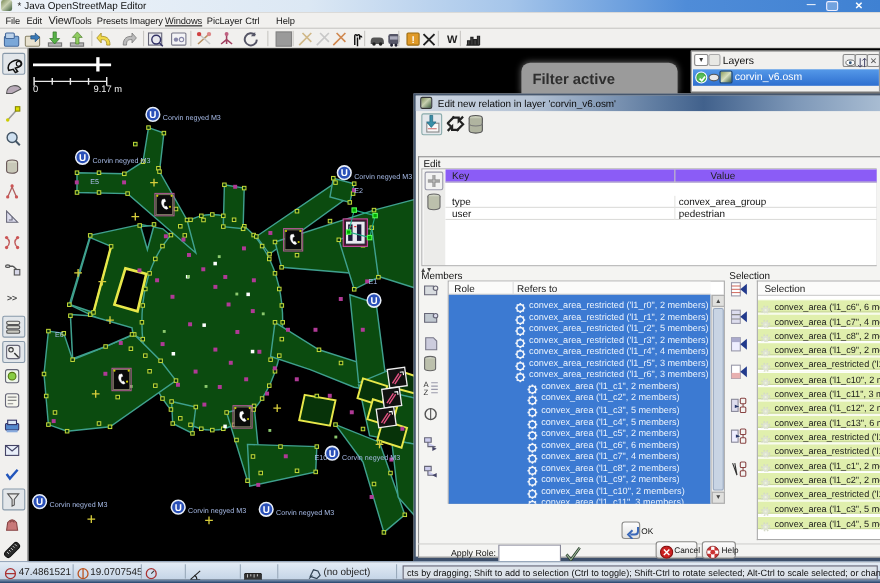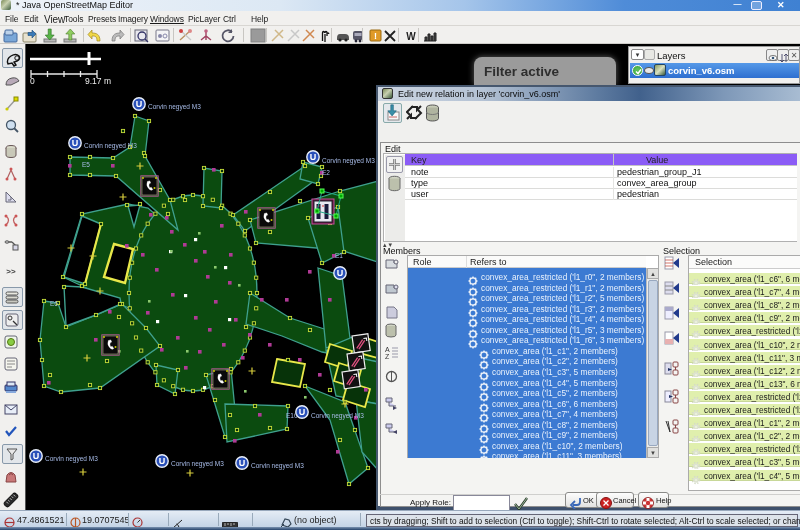--- a/index.html
+++ b/index.html
@@ -579,21 +579,21 @@
       </svg></div>
 <div class="abs" style="left:159px;top:2px;width:12px;height:12px;border:1px solid #888;border-radius:2px;background:#eee;font-size:8px;text-align:center;line-height:11px;color:#555;">✕</div>
 <div class="abs" style="left:1px;top:16px;width:169px;height:15px;background:linear-gradient(#5599e8,#2e6fd0);">
 <div class="abs" style="left:2px;top:2px;width:11px;height:11px;border-radius:50%;background:radial-gradient(#5cbe5c 30%,#2a9a2a);border:1px solid #fff;">
         <svg width="11" height="11" viewBox="0 0 11 11" style="display:block">
           <path d="M3 5.5 l2 2 3-4" stroke="#fff" stroke-width="1.5" fill="none"></path>
         </svg>
       </div>
 <div class="abs" style="left:14px;top:4px;width:10px;height:7px;border-radius:50%;background:#e8e8e8;border:1px solid #555;"></div>
 <div class="abs" style="left:24px;top:1px;width:12px;height:12px;background:linear-gradient(135deg,#8a9a5a,#d8e0c0 50%,#3a5a3a);border:1px solid #246;border-radius:2px;"></div>
-<div class="abs" style="left:38px;top:2px;font-size:9.5px;font-weight:bold;color:#fff;">corvin_v6.osm</div>
+<div class="abs" style="left:38px;top:2px;font-size:9.5px;font-weight:normal;color:#fff;">corvin_v6.osm</div>
 </div>
   </div>
 <div class="abs" style="left:376px;top:85px;width:424px;height:425px;z-index:5;background:#f0f0ee;border:2px solid #46576e;border-right:none;border-bottom:4px solid #3e506b;">
     <div class="abs" style="left:0;top:0;width:422px;height:14px;background:linear-gradient(90deg,#cdd6e2 0%,#b4c2d4 25%,#5e7ba0 52%,#41618c 62%,#7e98b8 82%,#a8bcd2 100%);">
 <div class="abs" style="left:4px;top:1px;width:11px;height:11px;background:linear-gradient(135deg,#7a8a56,#c8d0b0 45%,#3a5a3a);border-radius:2px;border:1px solid #333;"></div>
 <div class="abs" style="left:20px;top:2px;font-size:9px;color:#0a0a0a;">Edit new relation in layer 'corvin_v6.osm'</div>
 </div>
     <div class="abs" style="left:5px;top:16px;width:19px;height:20px;border:1px solid #8aa;background:#e4e8ec;border-radius:2px;"><svg width="17" height="18" viewBox="0 0 17 18" style="margin:0 0 0 1px">
         <rect x="3" y="8" width="11" height="8" fill="#f8f8f8" stroke="#888"></rect>
         <path d="M8 1 v7 h-3.5 l5 6 5-6 h-3.5 v-7 z" fill="#3a8fa8" stroke="#1a5f78" stroke-width=".7" transform="translate(-1,0) scale(.85)"></path>
@@ -620,25 +620,20 @@
             <ellipse cx="7.5" cy="3.5" rx="5.5" ry="2.2" fill="#d0d4c4" stroke="#666"></ellipse>
             <path d="M2 3.5 v10 a5.5 2.2 0 0 0 11 0 v-10" fill="#bcc0ac" stroke="#666"></path>
           </svg></div>
       </div>
       <div class="abs" style="left:21px;top:0px;width:392px;height:87px;background:#fff;">
 <div class="abs" style="left:0;top:0;width:392px;height:12px;background:#8b5cf6;border-bottom:1px solid #c5c5c5;">
 <div class="abs" style="left:6px;top:1px;font-size:9px;color:#222;">Key</div>
 <div class="abs" style="left:212px;top:1px;font-size:9px;color:#222;margin-left:29px;">Value</div>
 <div class="abs" style="left:208px;top:0;width:1px;height:12px;background:#c5c5c5;"></div>
         </div>
-        <div class="abs" style="left:0;top:13px;width:392px;height:11px;border-bottom:1px solid #dcdcda;">
-<div class="abs" style="left:6px;top:0px;font-size:9px;color:#111;">note</div>
-<div class="abs" style="left:212px;top:0px;font-size:9px;color:#111;">pedestrian_group_J1</div>
-<div class="abs" style="left:208px;top:0;width:1px;height:11px;background:#e4e4e2;"></div>
-        </div>
         <div class="abs" style="left:0;top:35px;width:392px;height:11px;border-bottom:1px solid #dcdcda;">
 <div class="abs" style="left:6px;top:0px;font-size:9px;color:#111;">user</div>
 <div class="abs" style="left:212px;top:0px;font-size:9px;color:#111;">pedestrian</div>
 <div class="abs" style="left:208px;top:0;width:1px;height:11px;background:#e4e4e2;"></div>
         </div>
         <div class="abs" style="left:0;top:24px;width:392px;height:11px;border-bottom:1px solid #dcdcda;">
 <div class="abs" style="left:6px;top:0px;font-size:9px;color:#111;">type</div>
 <div class="abs" style="left:212px;top:0px;font-size:9px;color:#111;">convex_area_group</div>
 <div class="abs" style="left:208px;top:0;width:1px;height:11px;background:#e4e4e2;"></div>
         </div>
@@ -962,21 +957,21 @@
           <div class="abs" style="left:2px;top:1px;"><svg width="10" height="10" viewBox="0 0 10 10" style="">
               <circle cx="5" cy="5" r="2.8" fill="#dde2d2"></circle>
               <circle cx="5" cy="5" r="1" fill="#eef4dc"></circle>
               <circle cx="5" cy="5" r="3.6" fill="none" stroke="#d4dac6" stroke-width="1.4" stroke-dasharray="1.4 1.5"></circle>
             </svg></div>
           <div class="abs" style="left:15px;top:1px;font-size:8.3px;color:#1a1a1a;white-space:nowrap;">convex_area ('l1_c4", 5 members)</div>
         </div>
       </div>
     </div>
     <div class="abs" style="left:2px;top:407px;width:420px;height:1px;background:#cfcfcd;z-index:7;"></div>
-    <div class="abs" style="left:187px;top:405px;width:48px;height:16px;z-index:8;background:linear-gradient(#fdfdfd,#e2e2e0);border:1px solid #8a8a88;border-radius:3px;">
+    <div class="abs" style="left:187px;top:387px;width:17px;height:16px;z-index:8;background:linear-gradient(#fdfdfd,#e2e2e0);border:1px solid #8a8a88;border-radius:3px;">
       <div class="abs" style="left:3px;top:2px;"><svg width="13" height="12" viewBox="0 0 13 12" style="">
           <path d="M11 1 v4 q0 3-3 3 H4 M6 4 L2 8 l4 4" fill="none" stroke="#3a68b8" stroke-width="1.8"></path>
         </svg></div>
       <div class="abs" style="left:17px;top:3px;font-size:7.5px;color:#111;white-space:nowrap;">OK</div>
     </div>
     <div class="abs" style="left:218px;top:405px;width:38px;height:16px;z-index:8;background:linear-gradient(#fdfdfd,#e2e2e0);border:1px solid #8a8a88;border-radius:3px;">
       <div class="abs" style="left:3px;top:2px;"><svg width="13" height="12" viewBox="0 0 13 12" style="">
           <circle cx="6" cy="6" r="5.5" fill="#cc2222" stroke="#881111"></circle>
           <path d="M3.5 3.5 l5 5 M8.5 3.5 l-5 5" stroke="#fff" stroke-width="1.3"></path>
         </svg></div>

